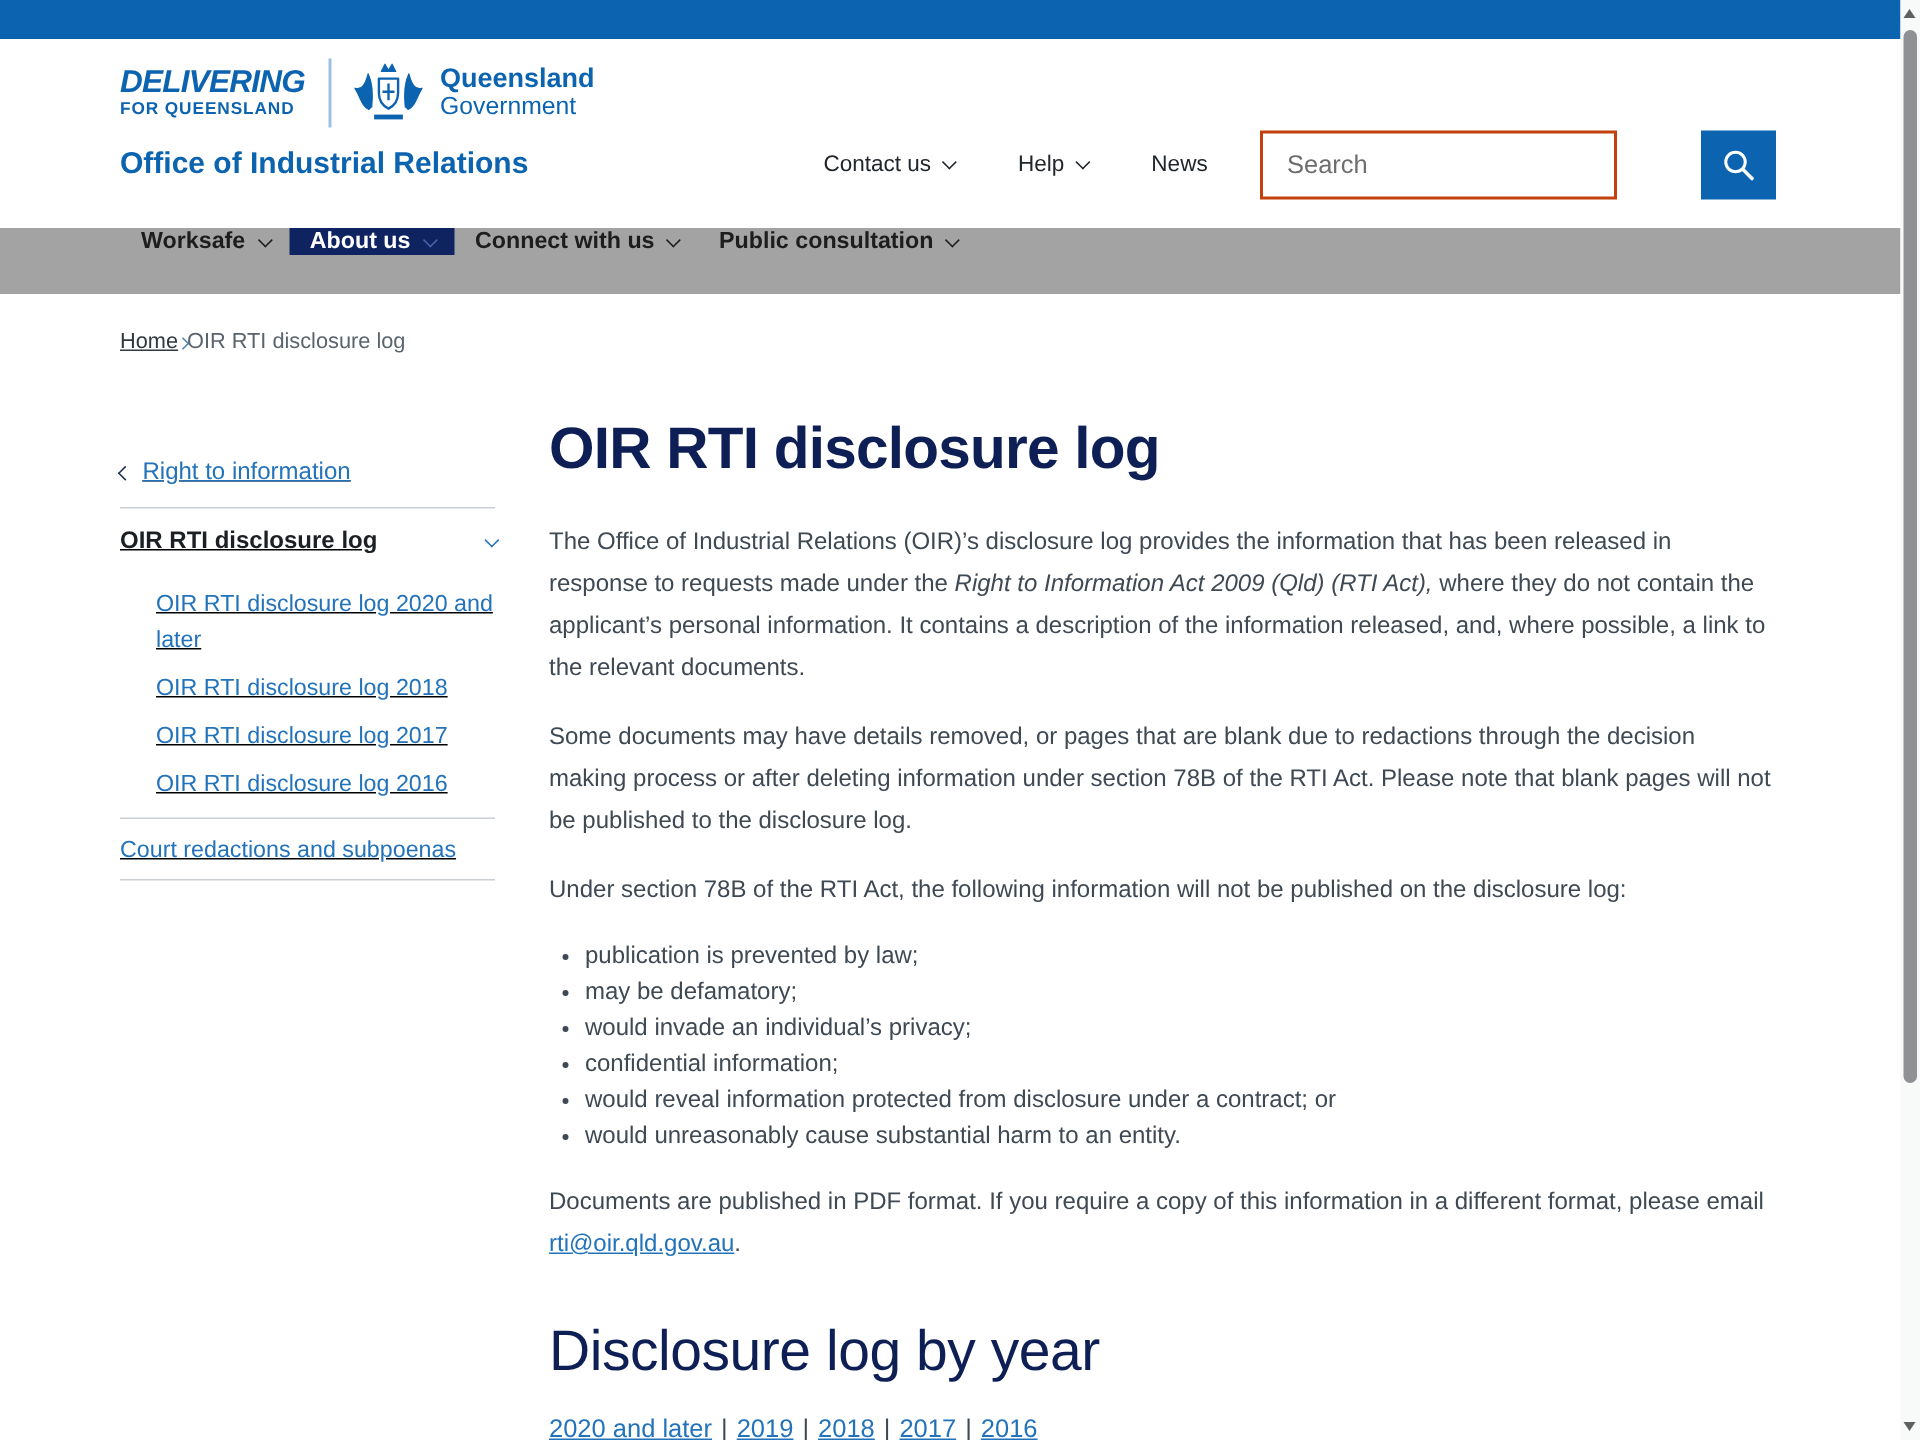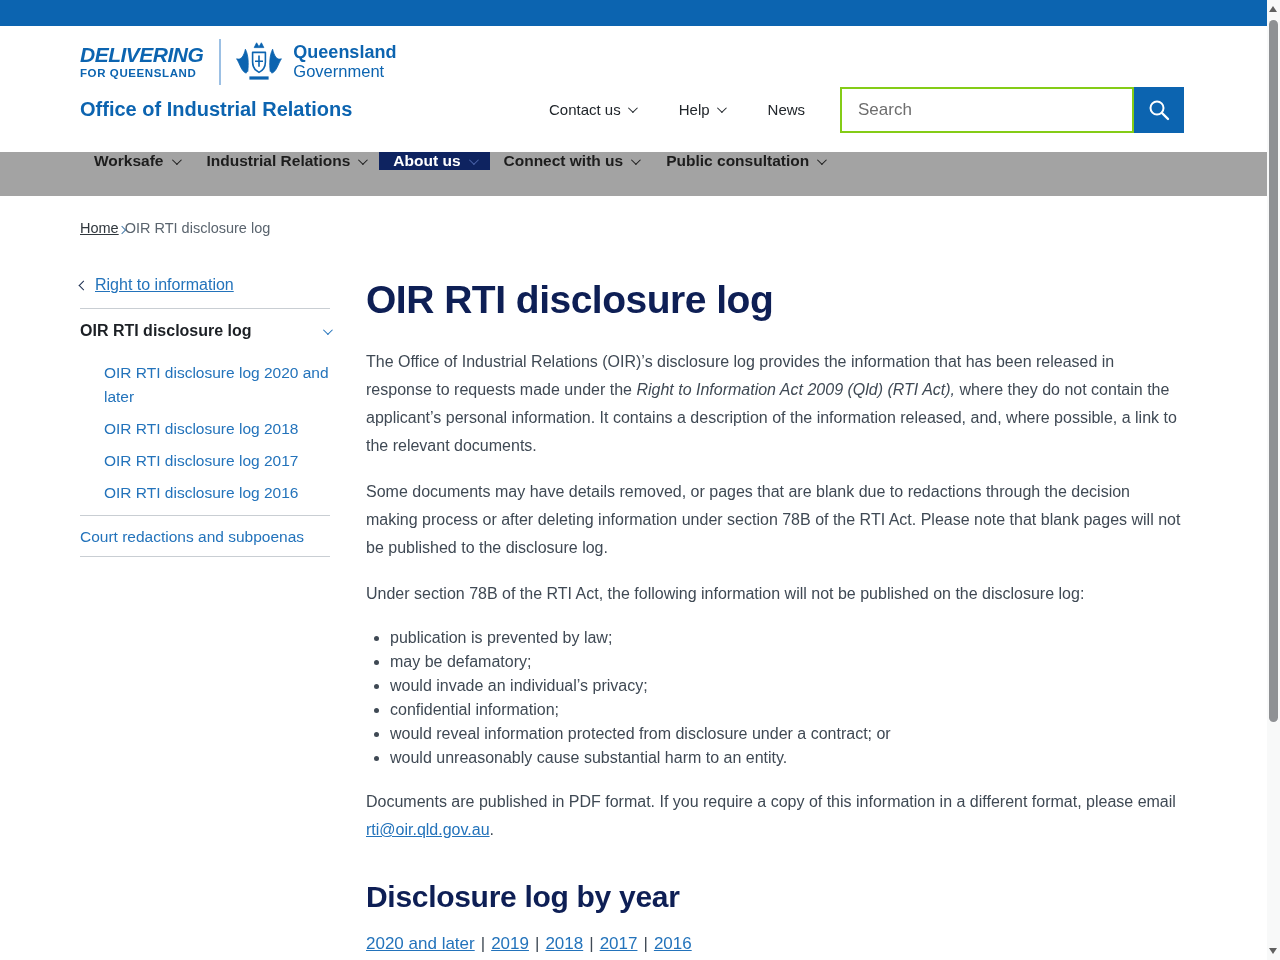--- a/index.html
+++ b/index.html
@@ -25,22 +25,22 @@
 
   .hdr-links { position:absolute; left:549px; top:101px; display:flex; gap:44px; align-items:center; }
   .hdr-link { font-size:15px; color:#21262b; display:flex; align-items:center; gap:7px; cursor:pointer; }
 
   .chev { display:inline-block; width:7px; height:7px; border-right:1.8px solid currentColor;
           border-bottom:1.8px solid currentColor; transform:rotate(45deg) translateY(-2px); }
   .chev.right { transform:rotate(-45deg); }
   .chev.left  { transform:rotate(135deg); }
 
   
-  .search-input { position:absolute; left:840px; top:87px; width:294px; height:46px;
-    border:2px solid #84cc16; padding:0 16px; font-size:17px; color:#333; outline:none;
+  .search-input { position:absolute; left:840px; top:87px; width:238px; height:46px;
+    border:2px solid #c2410c; padding:0 16px; font-size:17px; color:#333; outline:none;
     font-family:"Liberation Sans","DejaVu Sans",sans-serif; }
   .search-input::placeholder { color:#6d6d6d; }
   .search-btn { position:absolute; left:1134px; top:87px; width:50px; height:46px; background:#0c64b0;
     border:none; display:flex; align-items:center; justify-content:center; cursor:pointer; }
 
   
   .navbar { position:absolute; left:0; top:152px; width:1267px; height:44px; background:#a3a3a3;
     display:flex; align-items:flex-start; padding-left:80px; }
   .nav-item { display:flex; align-items:center; gap:8px; padding:0 14px; font-size:15.5px;
     font-weight:700; color:#1d1d1d; cursor:pointer; }
@@ -48,21 +48,21 @@
   .nav-item.active .chev { color:#4a63a8; }
 
   
   .breadcrumb { position:absolute; left:80px; top:220px; display:flex; align-items:center; gap:0; font-size:14.5px; }
   .crumb-home { color:#30373d; text-decoration:underline; cursor:pointer; }
   .crumb-sep { color:#4a7dab; }
   .crumb-sep .chev { width:6px; height:6px; }
   .crumb-current { color:#5a646e; }
 
   
-  .sidebar { position:absolute; left:80px; top:276px; width:250px; }
+  .sidebar { position:absolute; left:80px; top:306px; width:250px;text-decoration:underline; }
   .back-link { display:flex; align-items:center; gap:8px; color:#2373bb; font-size:16px; cursor:pointer; }
   .back-link .chev { color:#1d2f52; }
   .back-link .txt { text-decoration:underline; font-weight:500; }
   .sb-hr { border:none; border-top:1px solid #c9ced3; margin:14px 0 0 0; }
   .sb-section { margin-top:13px; display:flex; align-items:center; justify-content:space-between; cursor:pointer; }
   .sb-section .txt { font-size:16px; font-weight:700; color:#1c2025; }
   .sb-section .chev { color:#2373bb; }
   .sb-list { list-style:none; margin-top:21px; padding-left:24px; }
   .sb-list li { margin-bottom:8px; }
   .sb-list a { color:#2373bb; font-size:15.5px; line-height:24px; text-decoration:none; cursor:pointer; }
@@ -71,21 +71,21 @@
 
   
   .main { position:absolute; left:366px; top:278px; width:818px; }
   .main h1 { font-size:39px; font-weight:600; color:#0e1f55; letter-spacing:-0.5px; margin-bottom:26px; }
   .main p { font-size:16px; line-height:28px; color:#3f4954; margin-bottom:18px; }
   .main .italic { font-style:italic; }
   .main ul { margin:8px 0 2px 0; padding-left:24px; color:#3f4954; }
   .main ul li { font-size:16px; line-height:24px; }
   .main .pdf-para { margin-top:18px; }
   .text-link { color:#2373bb; text-decoration:underline; cursor:pointer; }
-  .main h2 { font-size:30px; font-weight:700; color:#0e1f55; margin-top:36px; letter-spacing:-0.3px; }
+  .main h2 { font-size:38px; font-weight:400; color:#0e1f55; margin-top:36px; letter-spacing:-0.3px; }
   .year-links { margin-top:20px; font-size:17px; color:#3f4954; }
   .year-links a { color:#2373bb; text-decoration:underline; cursor:pointer; }
   .year-links .sep { margin:0 6px; color:#3f4954; }
 
   
   .scrollbar { position:absolute; right:0; top:0; width:13px; height:960px; background:#f8f9f9; }
   .sb-arrow-up { position:absolute; top:6px; left:2px; width:0; height:0;
     border-left:4.5px solid transparent; border-right:4.5px solid transparent; border-bottom:6px solid #606060; }
   .sb-arrow-down { position:absolute; bottom:6px; left:2px; width:0; height:0;
     border-left:4.5px solid transparent; border-right:4.5px solid transparent; border-top:6px solid #606060; }
@@ -142,24 +142,20 @@
       <circle cx="10" cy="10" r="6.5" fill="none" stroke="#fff" stroke-width="2"></circle>
       <line x1="15" y1="15" x2="21" y2="21" stroke="#fff" stroke-width="2.4" stroke-linecap="round"></line>
     </svg>
   </button>
 
   <div class="navbar">
     <div class="nav-item">
       <span>Worksafe</span>
       <span class="chev"></span>
     </div>
-    <div class="nav-item">
-      <span>Industrial Relations</span>
-      <span class="chev"></span>
-    </div>
     <div class="nav-item active">
       <span>About us</span>
       <span class="chev"></span>
     </div>
     <div class="nav-item">
       <span>Connect with us</span>
       <span class="chev"></span>
     </div>
     <div class="nav-item">
       <span>Public consultation</span>

